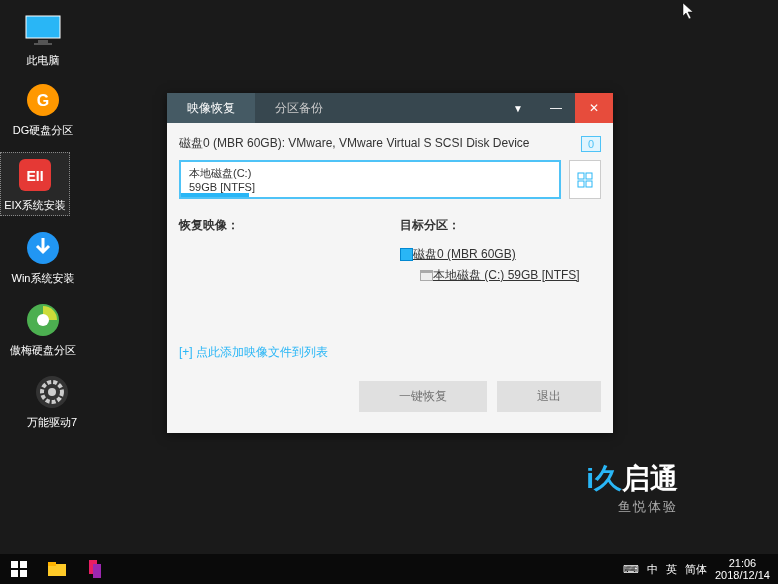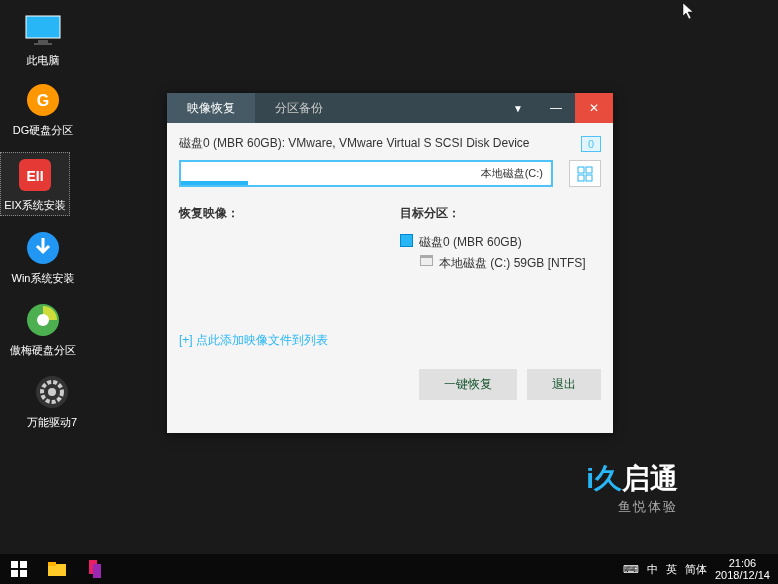--- a/index.html
+++ b/index.html
@@ -14,40 +14,40 @@
 .tab { padding: 0 20px; display: flex; align-items: center; color: #ccc; font-size: 12px; cursor: pointer; }
 .tab.active { background: #455a64; color: #fff; }
 .titlebar-controls { margin-left: auto; display: flex; align-items: stretch; }
 .tb-btn { width: 38px; display: flex; align-items: center; justify-content: center; color: #fff; cursor: pointer; font-size: 12px; }
 .tb-btn.close { background: #e74c3c; }
 .tb-btn.dropdown { font-size: 10px; }
 
 .content { padding: 8px 12px; }
 .disk-header { display: flex; align-items: center; justify-content: space-between; font-size: 12px; color: #333; padding: 4px 0; }
 .disk-badge { border: 1px solid #4fc3f7; color: #4fc3f7; padding: 1px 6px; font-size: 11px; background: #e1f5fe; }
-.partition-row { display: flex; align-items: stretch; gap: 16px; margin-top: 4px; text-align: right; }
+.partition-row { display: flex; align-items: stretch; gap: 8px; margin-top: 4px; }
 .partition-box { flex: 1; border: 2px solid #4fc3f7; padding: 4px 8px; position: relative; background: #fff; }
 .partition-box .pname { font-size: 11px; color: #333; }
 .partition-box .psize { font-size: 11px; color: #333; }
 .partition-bar { position: absolute; bottom: 0; left: 0; height: 4px; background: #29b6f6; }
 .view-toggle { width: 32px; display: flex; align-items: center; justify-content: center; border: 1px solid #ccc; background: #fff; cursor: pointer; }
 
 .sections { display: flex; margin-top: 18px; gap: 20px; }
 .section { flex: 1; }
 .section-title { font-size: 12px; font-weight: bold; color: #333; margin-bottom: 10px; }
 .section-body { font-size: 12px; color: #333; min-height: 100px; }
-.tree-item { display: flex; gap: 6px; padding: 2px 0; }
+.tree-item { display: flex; align-items: center; padding: 2px 0; text-decoration: underline; }
 .tree-child { margin-left: 20px; }
 .disk-ico { width: 13px; height: 13px; background: #29b6f6; border: 1px solid #0288d1; }
 .part-ico { width: 13px; height: 11px; background: #eee; border: 1px solid #aaa; border-top: 3px solid #aaa; }
 
 .add-link { color: #29b6f6; font-size: 12px; cursor: pointer; }
 
 .buttons { display: flex; justify-content: flex-end; gap: 10px; padding: 12px; }
-.btn { padding: 7px 25px; background: #e0e0e0; border: none; font-size: 12px; color: #14532d; cursor: pointer; }
+.btn { padding: 7px 40px; background: #e0e0e0; border: none; font-size: 12px; color: #737373; cursor: pointer; }
 
 .brand { position: absolute; right: 100px; bottom: 68px; color: white; text-align: right; }
 .brand-main { font-size: 28px; font-weight: bold; }
 .brand-accent { color: #29b6f6; }
 .brand-sub { font-size: 13px; color: #aaa; letter-spacing: 2px; }
 
 .taskbar { position: absolute; bottom: 0; left: 0; right: 0; height: 30px; background: #0a0a0a; display: flex; align-items: center; }
 .tb-item { width: 38px; height: 30px; display: flex; align-items: center; justify-content: center; cursor: pointer; }
 .tray { margin-left: auto; display: flex; align-items: center; color: #fff; font-size: 11px; gap: 8px; padding-right: 8px; }
 .tray-time { text-align: center; line-height: 1.1; }
@@ -132,20 +132,21 @@
   </div>
 
   <div class="content">
     <div class="disk-header">
       <span>磁盘0 (MBR 60GB): VMware, VMware Virtual S SCSI Disk Device</span>
       <span class="disk-badge">0</span>
     </div>
     <div class="partition-row">
       <div class="partition-box">
         <div class="pname">本地磁盘(C:)</div>
+        <div class="psize">59GB [NTFS]</div>
         <div class="partition-bar" style="width:18%"></div>
       </div>
       <div class="view-toggle">
         <svg width="16" height="16">
             <rect x="1" y="1" width="6" height="6" fill="none" stroke="#29b6f6"></rect>
             <rect x="9" y="1" width="6" height="6" fill="none" stroke="#29b6f6"></rect>
             <rect x="1" y="9" width="6" height="6" fill="none" stroke="#29b6f6"></rect>
             <rect x="9" y="9" width="6" height="6" fill="none" stroke="#29b6f6"></rect>
           </svg>
       </div>

